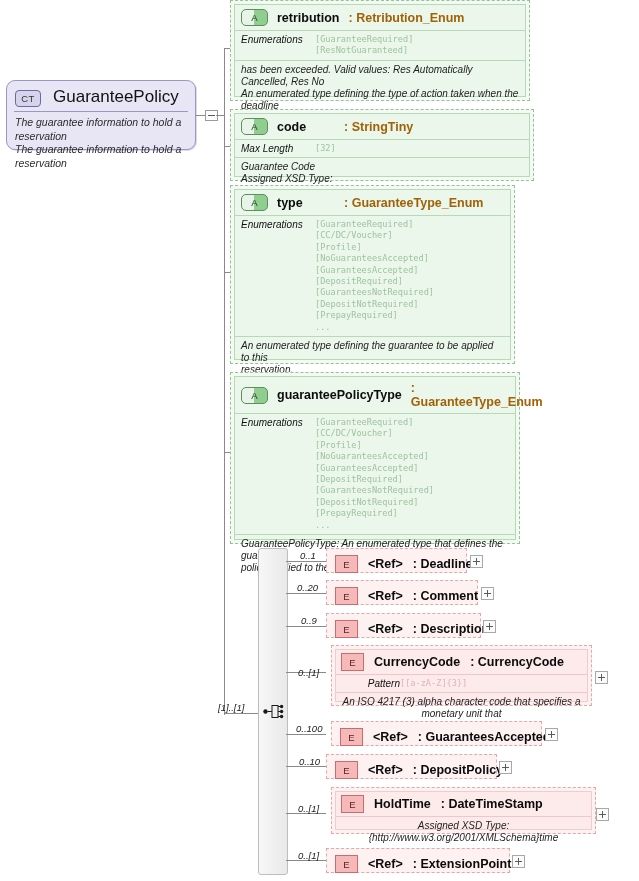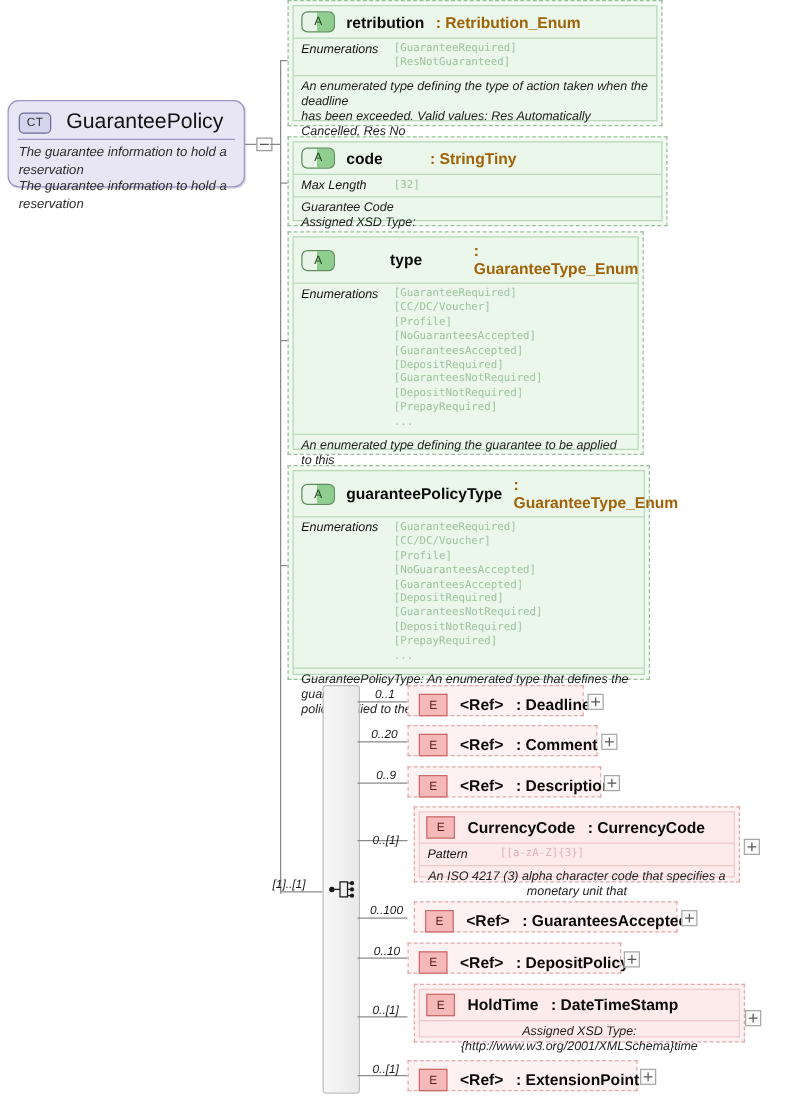--- a/index.html
+++ b/index.html
@@ -71,21 +71,21 @@
   .el-simple{border:none;background:transparent;}
   .el-head{display:flex;align-items:center;gap:10px;padding:3px 7px 3px 5px;}
   .badge-e{
     width:21px;height:16px;border:1px solid #cc6b6b;
     background:#f5b9b9;color:#5e1d1d;font-size:9.5px;
     display:flex;align-items:center;justify-content:center;flex:0 0 auto;
   }
   .el-name{font-size:12.5px;color:#0b0b0b;font-weight:bold;white-space:nowrap;}
   .el-type{font-size:12.5px;color:#0b0b0b;font-weight:bold;white-space:nowrap;}
   .el-rowline{height:1px;background:#eec7c7;}
-  .el-facet{display:flex;padding:3px 6px;font-size:10px;}
+  .el-facet{display:flex;padding:3px 6px;font-size:10px;text-align:right;}
   .el-facet .facet-label{width:58px;}
   .el-facet .pat{color:#e0b4b4;font-family:"DejaVu Sans Mono",monospace;font-size:8.6px;}
   .el-doc{padding:3px 6px 4px 6px;font-style:italic;font-size:10px;color:#1d1d1d;line-height:12px;text-align:center;}
 
   
   .plus{
     position:absolute;width:11px;height:11px;border:1px solid #a8a8a8;background:#fbfbfb;
   }
   .plus:before,.plus:after{content:"";position:absolute;background:#5a5a5a;}
   .plus:before{left:2px;top:4.5px;width:7px;height:1px;}
@@ -151,22 +151,22 @@
       <div class="rowline"></div>
       <div class="facet-row">
         <div class="facet-label">Enumerations</div>
         <div class="facet-vals">
           <div>[GuaranteeRequired]</div>
           <div>[ResNotGuaranteed]</div>
         </div>
       </div>
       <div class="rowline"></div>
       <div class="attr-doc">
+        <div>has been exceeded. Valid values: Res Automatically Cancelled, Res No</div>
         <div>An enumerated type defining the type of action taken when the deadline</div>
-        <div>has been exceeded. Valid values: Res Automatically Cancelled, Res No</div>
         <div>Longer Guaranteed.</div>
         <div>LocalAnonymousType: GuaranteeType_RetributionType</div>
       </div>
     </div>
   </div>
 
   <div class="node attr-box" style="left:230px;top:109px;width:304px;height:72px;">
     <div class="attr-inner" style="height:100%;">
       <div class="attr-head">
         <div class="badge-a">A</div>
@@ -185,21 +185,21 @@
         <div>Guarantee Code</div>
         <div>Assigned XSD Type: {http://chameleon.anonymous/ns}StringLength1to32</div>
       </div>
     </div>
   </div>
 
   <div class="node attr-box" style="left:230px;top:185px;width:285px;height:179px;">
     <div class="attr-inner" style="height:100%;">
       <div class="attr-head">
         <div class="badge-a">A</div>
-        <div class="attr-name" style="min-width:58px;margin-left:35px;">type</div>
+        <div class="attr-name" style="min-width:58px;">type</div>
         <div class="attr-type"><span>:</span> <span>GuaranteeType_Enum</span></div>
       </div>
       <div class="rowline"></div>
       <div class="facet-row">
         <div class="facet-label">Enumerations</div>
         <div class="facet-vals">
           <div>[GuaranteeRequired]</div>
           <div>[CC/DC/Voucher]</div>
           <div>[Profile]</div>
           <div>[NoGuaranteesAccepted]</div>

